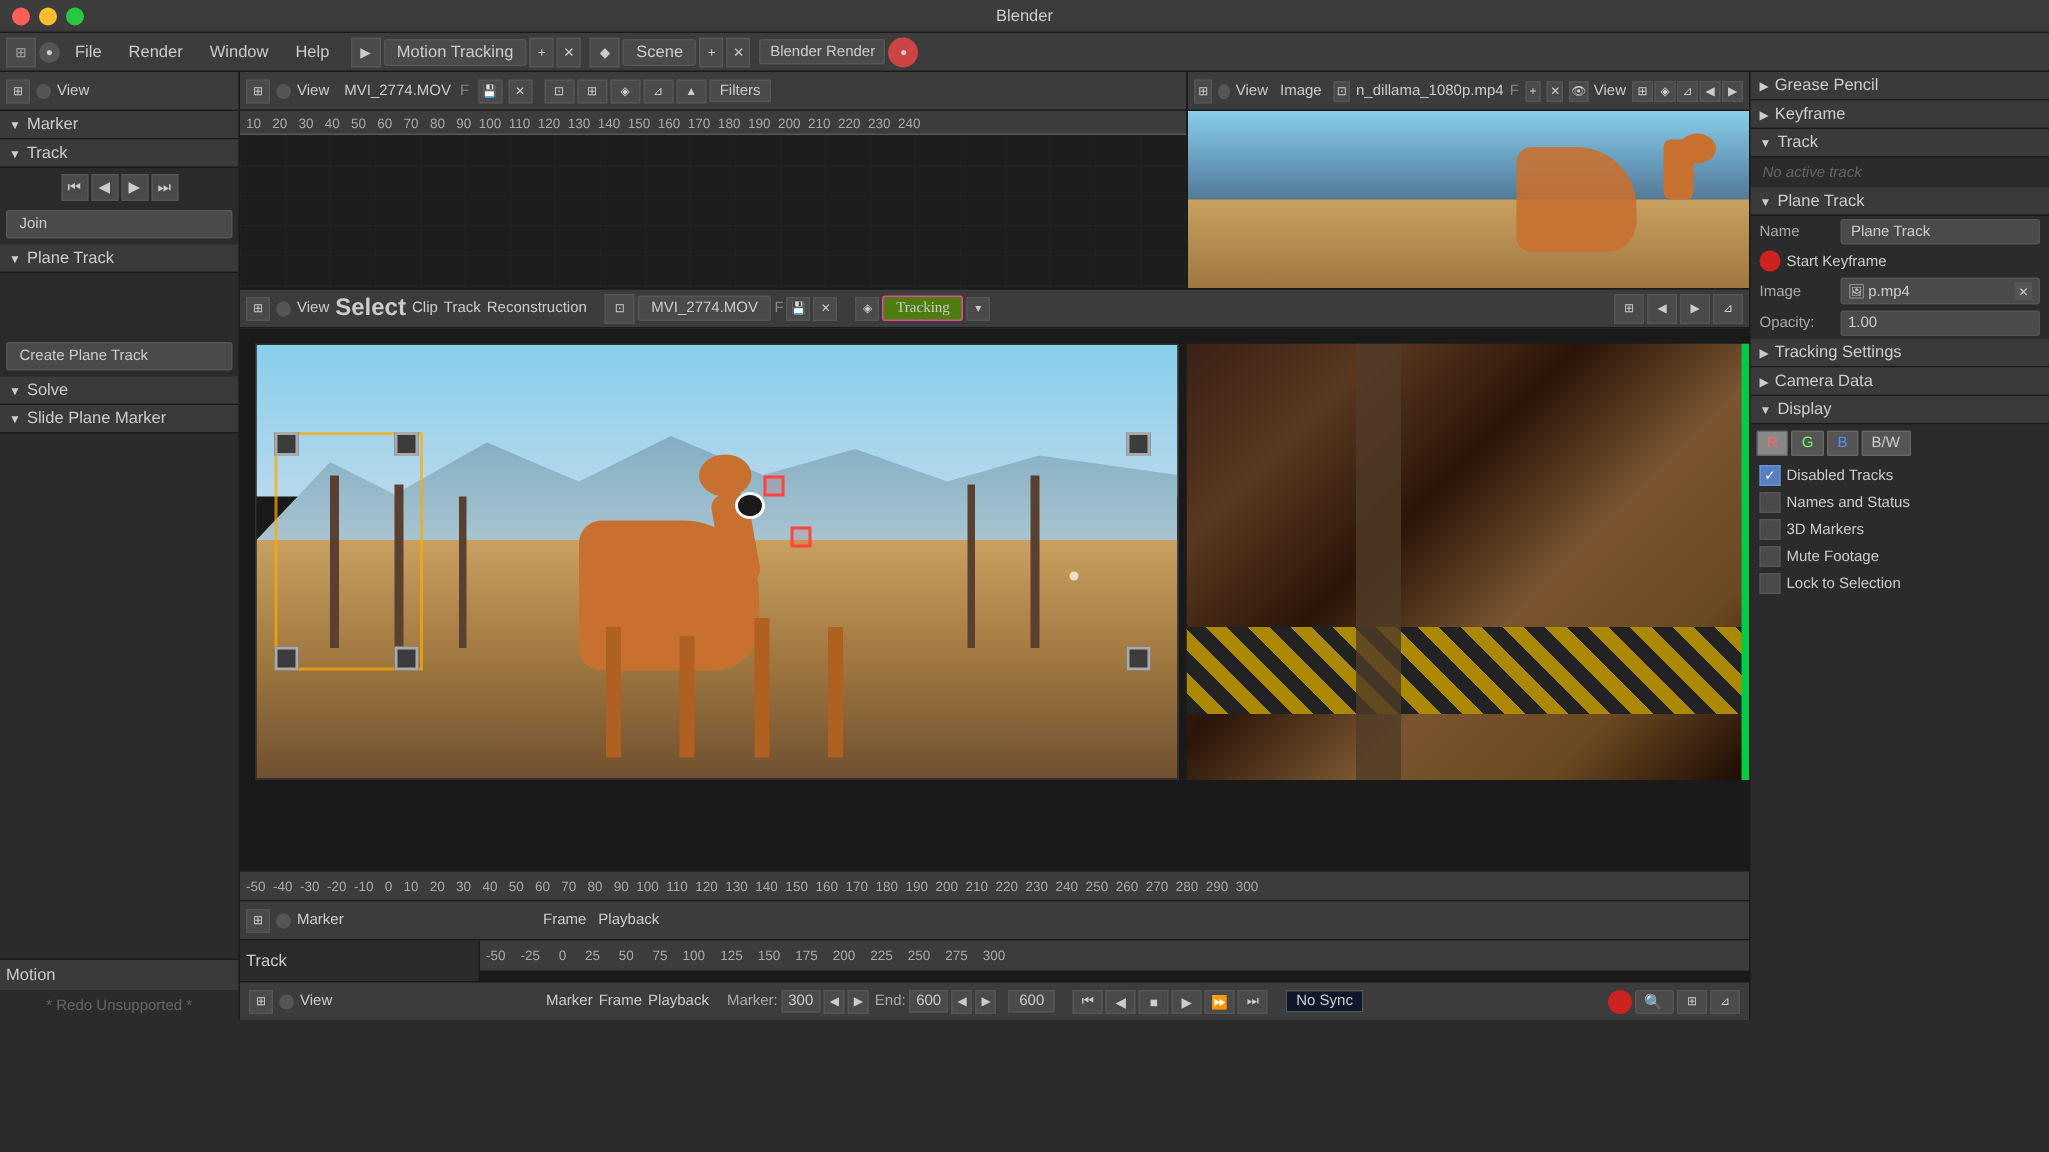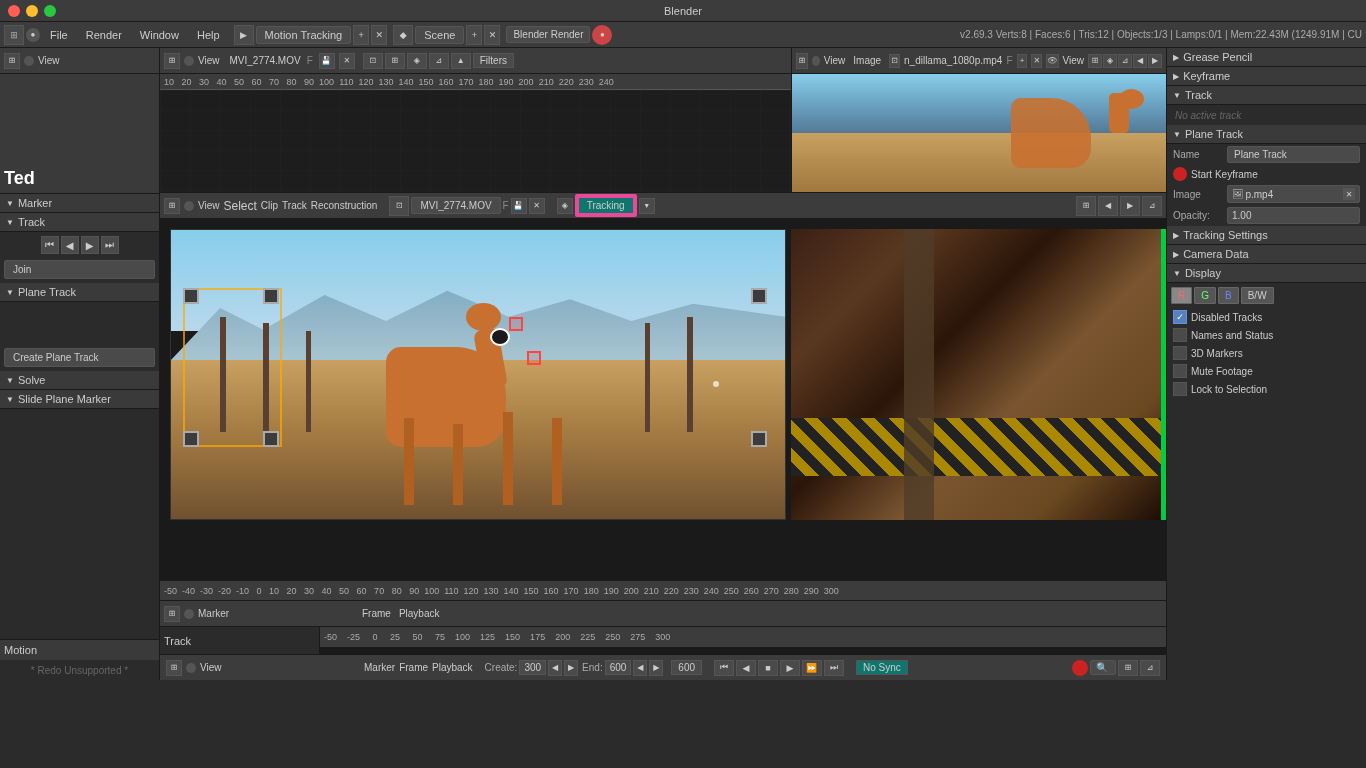--- a/index.html
+++ b/index.html
@@ -87,39 +87,32 @@
       <div class="editor-type-btn">Scene</div>
       <div style="width:16px;height:20px;background:#4a4a4a;border:1px solid #555;display:flex;align-items:center;justify-content:center;font-size:9px;color:#ccc;">+</div>
       <div style="width:16px;height:20px;background:#4a4a4a;border:1px solid #555;display:flex;align-items:center;justify-content:center;font-size:9px;color:#ccc;">✕</div>
     </div>
 
     <div style="display:flex;align-items:center;gap:2px;margin-left:4px;">
       <div style="background:#4a4a4a;border:1px solid #555;padding:2px 6px;border-radius:2px;font-size:10px;color:#ccc;">Blender Render</div>
       <div style="width:20px;height:20px;background:#cc4444;border-radius:50%;display:flex;align-items:center;justify-content:center;font-size:8px;">●</div>
     </div>
 
-    <span class="stats-bar">
-      <span>v2.69.3</span>
-      <span>Verts:8 | Faces:6 | Tris:12 | Objects:1/3 | Lamps:0/1 | Mem:22.43M (1249.91M | CU</span>
-    </span>
   </div>
 
   <div style="display:flex;flex:1;overflow:hidden;">
 
     <div style="width:160px;background:#2b2b2b;border-right:1px solid #1a1a1a;display:flex;flex-direction:column;overflow:hidden;">
 
       <div class="header-bar">
         <div style="width:16px;height:16px;background:#4a4a4a;border:1px solid #555;display:flex;align-items:center;justify-content:center;font-size:8px;">⊞</div>
         <div style="width:10px;height:10px;background:#555;border-radius:50%;"></div>
         <span style="font-size:10px;color:#ccc;">View</span>
       </div>
 
-      <div style="background:#3a3a3a;padding:4px;border-bottom:1px solid #1a1a1a;height:120px;display:flex;flex-direction:column;justify-content:flex-end;">
-        <span style="color:#fff;font-size:18px;font-weight:bold;">Ted</span>
-      </div>
 
       <div class="section-header">
         <span class="arrow">▼</span>
         <span>Marker</span>
       </div>
 
       <div class="section-header">
         <span class="arrow">▼</span>
         <span>Track</span>
       </div>
@@ -241,36 +234,36 @@
           </div>
         </div>
       </div>
 
       <div style="flex:1;display:flex;flex-direction:column;overflow:hidden;">
 
         <div class="header-bar">
           <div style="width:16px;height:16px;background:#4a4a4a;border:1px solid #555;display:flex;align-items:center;justify-content:center;font-size:8px;">⊞</div>
           <div style="width:10px;height:10px;background:#555;border-radius:50%;"></div>
           <span style="color:#ccc;font-size:10px;">View</span>
-          <span style="color:#ccc;font-size:12px;">Select</span>
+          <span style="color:#ccc;font-size:16px;font-weight:bold;">Select</span>
           <span style="color:#ccc;font-size:10px;">Clip</span>
           <span style="color:#ccc;font-size:10px;">Track</span>
           <span style="color:#ccc;font-size:10px;">Reconstruction</span>
 
           <div style="display:flex;align-items:center;gap:2px;margin-left:8px;">
             <div style="width:20px;height:20px;background:#4a4a4a;border:1px solid #555;display:flex;align-items:center;justify-content:center;font-size:8px;">⊡</div>
             <span style="background:#4a4a4a;border:1px solid #555;padding:2px 8px;font-size:10px;color:#ccc;border-radius:2px;">MVI_2774.MOV</span>
             <span style="color:#888;font-size:10px;">F</span>
             <div style="width:16px;height:16px;background:#4a4a4a;border:1px solid #555;display:flex;align-items:center;justify-content:center;font-size:8px;">💾</div>
             <div style="width:16px;height:16px;background:#4a4a4a;border:1px solid #555;display:flex;align-items:center;justify-content:center;font-size:8px;">✕</div>
           </div>
 
           <div style="display:flex;align-items:center;gap:2px;margin-left:8px;">
             <div style="width:16px;height:16px;background:#4a4a4a;border:1px solid #555;display:flex;align-items:center;justify-content:center;font-size:8px;">◈</div>
-            <span style="background:#0f766e;border:4px solid #ec4899;padding:2px 8px;font-size:10px;color:#ccc;border-radius:2px;">Tracking</span>
+            <span style="background:#4d7c0f;border:1px solid #ec4899;padding:2px 8px;font-size:10px;color:#ccc;border-radius:2px;font-family:Liberation Serif, serif;">Tracking</span>
             <div style="width:16px;height:16px;background:#4a4a4a;border:1px solid #555;display:flex;align-items:center;justify-content:center;font-size:8px;">▾</div>
           </div>
 
           <div style="margin-left:auto;display:flex;gap:2px;">
             <div style="width:20px;height:20px;background:#4a4a4a;border:1px solid #555;display:flex;align-items:center;justify-content:center;font-size:8px;">⊞</div>
             <div style="width:20px;height:20px;background:#4a4a4a;border:1px solid #555;display:flex;align-items:center;justify-content:center;font-size:8px;">◀</div>
             <div style="width:20px;height:20px;background:#4a4a4a;border:1px solid #555;display:flex;align-items:center;justify-content:center;font-size:8px;">▶</div>
             <div style="width:20px;height:20px;background:#4a4a4a;border:1px solid #555;display:flex;align-items:center;justify-content:center;font-size:8px;">⊿</div>
           </div>
         </div>
@@ -365,21 +358,21 @@
         <div class="playback-bar">
           <div style="width:16px;height:16px;background:#4a4a4a;border:1px solid #555;display:flex;align-items:center;justify-content:center;font-size:8px;">⊞</div>
           <div style="width:10px;height:10px;background:#555;border-radius:50%;"></div>
           <span style="color:#ccc;font-size:10px;width:160px;">View</span>
 
           <span style="color:#ccc;font-size:10px;">Marker</span>
           <span style="color:#ccc;font-size:10px;">Frame</span>
           <span style="color:#ccc;font-size:10px;">Playback</span>
 
           <div style="display:flex;align-items:center;gap:2px;margin-left:8px;">
-            <span style="color:#aaa;font-size:10px;">Create:</span>
+            <span style="color:#aaa;font-size:10px;">Marker:</span>
             <div style="background:#4a4a4a;border:1px solid #555;padding:1px 4px;font-size:10px;color:#ccc;">
               <span>300</span>
             </div>
             <div style="width:14px;height:16px;background:#4a4a4a;border:1px solid #555;display:flex;align-items:center;justify-content:center;font-size:8px;">◀</div>
             <div style="width:14px;height:16px;background:#4a4a4a;border:1px solid #555;display:flex;align-items:center;justify-content:center;font-size:8px;">▶</div>
           </div>
 
           <div style="display:flex;align-items:center;gap:2px;">
             <span style="color:#aaa;font-size:10px;">End:</span>
             <div style="background:#4a4a4a;border:1px solid #555;padding:1px 4px;font-size:10px;color:#ccc;">
@@ -395,21 +388,21 @@
 
           <div style="display:flex;align-items:center;gap:2px;margin:0 8px;">
             <div style="width:20px;height:16px;background:#4a4a4a;border:1px solid #555;display:flex;align-items:center;justify-content:center;font-size:9px;">⏮</div>
             <div style="width:20px;height:16px;background:#4a4a4a;border:1px solid #555;display:flex;align-items:center;justify-content:center;font-size:9px;">◀</div>
             <div style="width:20px;height:16px;background:#4a4a4a;border:1px solid #555;display:flex;align-items:center;justify-content:center;font-size:9px;">■</div>
             <div style="width:20px;height:16px;background:#4a4a4a;border:1px solid #555;display:flex;align-items:center;justify-content:center;font-size:9px;">▶</div>
             <div style="width:20px;height:16px;background:#4a4a4a;border:1px solid #555;display:flex;align-items:center;justify-content:center;font-size:9px;">⏩</div>
             <div style="width:20px;height:16px;background:#4a4a4a;border:1px solid #555;display:flex;align-items:center;justify-content:center;font-size:9px;">⏭</div>
           </div>
 
-          <div style="background:#0f766e;border:1px solid #555;padding:1px 6px;font-size:10px;color:#ccc;cursor:pointer;">No Sync</div>
+          <div style="background:#0f172a;border:1px solid #555;padding:1px 6px;font-size:10px;color:#ccc;cursor:pointer;">No Sync</div>
 
           <div style="margin-left:auto;display:flex;gap:2px;align-items:center;">
             <div style="width:16px;height:16px;background:#cc2222;border-radius:50%;"></div>
             <div style="background:#4a4a4a;border:1px solid #555;padding:1px 6px;font-size:10px;color:#ccc;cursor:pointer;border-radius:2px;">🔍</div>
             <div style="width:20px;height:16px;background:#4a4a4a;border:1px solid #555;display:flex;align-items:center;justify-content:center;font-size:8px;">⊞</div>
             <div style="width:20px;height:16px;background:#4a4a4a;border:1px solid #555;display:flex;align-items:center;justify-content:center;font-size:8px;">⊿</div>
           </div>
         </div>
       </div>
     </div>

